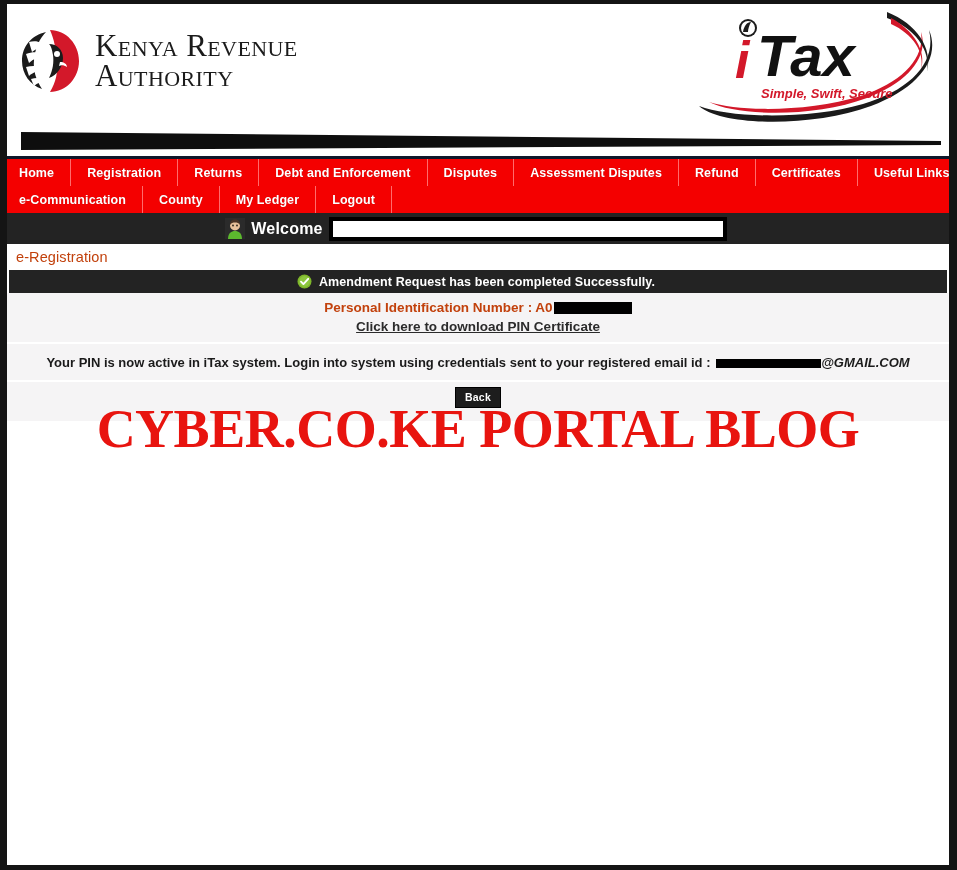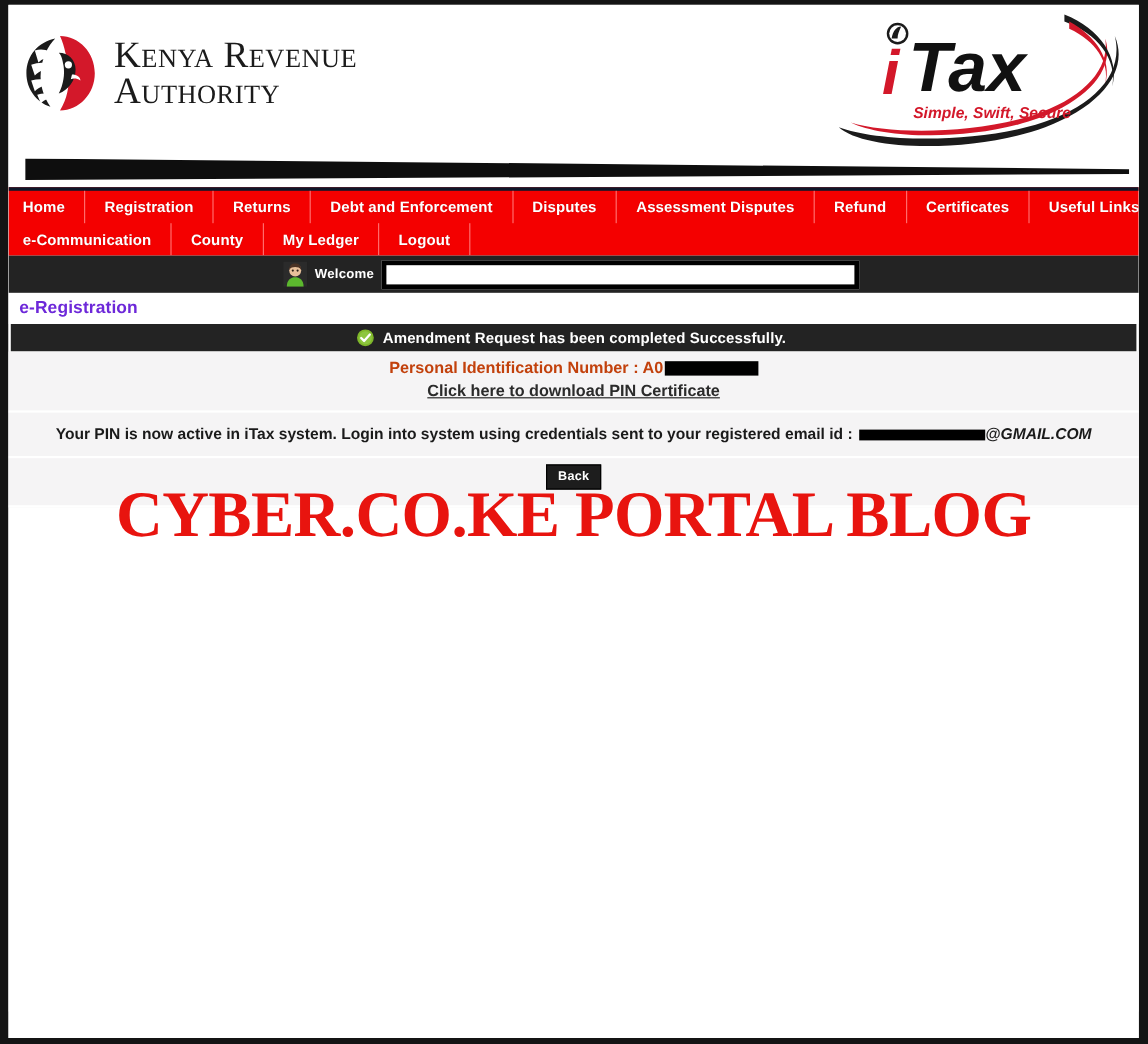--- a/index.html
+++ b/index.html
@@ -138,21 +138,21 @@
     margin-left: -4px;
   }
   .user-avatar {
     width: 20px;
     height: 21px;
     position: relative;
     flex: none;
   }
   .welcome-label {
     color: #ffffff;
-    font-size: 11px;
+    font-size: 16px;
     font-weight: bold;
     letter-spacing: 0.2px;
   }
   .redact-box {
     width: 390px;
     height: 16px;
     background: #ffffff;
     border: 4px solid #000000;
     box-sizing: content-box;
   }
@@ -160,22 +160,22 @@
   
   .page-title-bar {
     background: #ffffff;
     height: 26px;
     display: flex;
     align-items: center;
     padding-left: 9px;
   }
   .page-title {
     font-size: 14.5px;
-    font-weight: bold;
-    color: #6d28d9;
+    font-weight: normal;
+    color: #c2410c;
     letter-spacing: 0.1px;
   }
 
   
   .success-bar {
     background: #232323;
     height: 23px;
     display: flex;
     align-items: center;
     justify-content: center;

